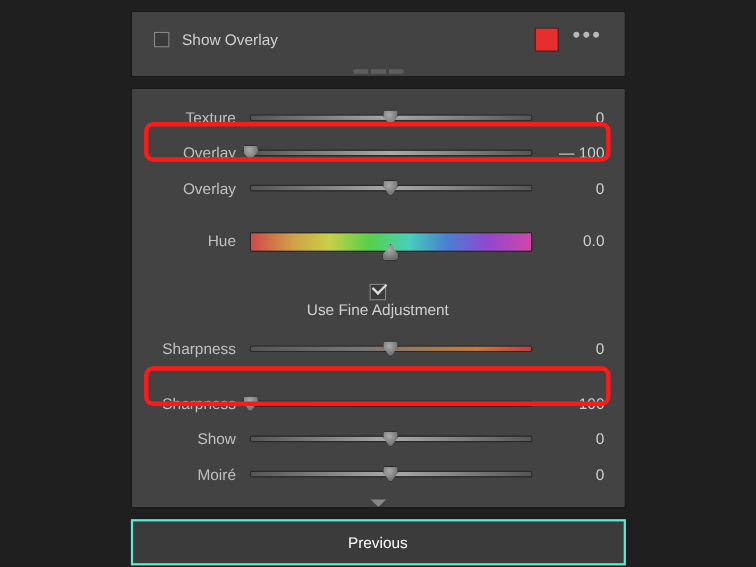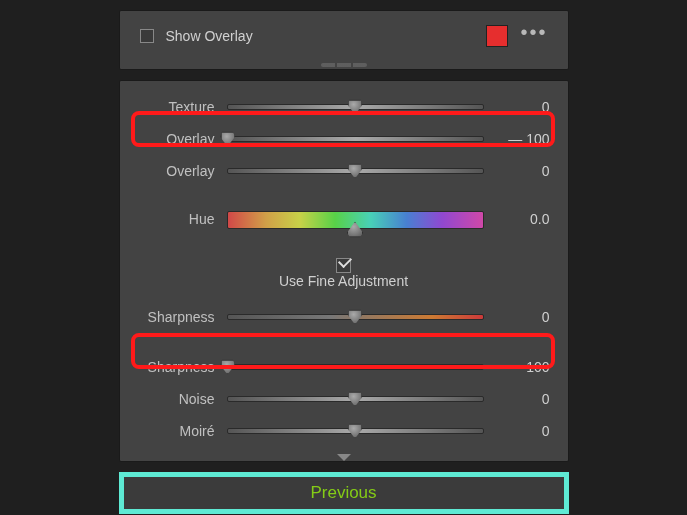--- a/index.html
+++ b/index.html
@@ -179,23 +179,23 @@
   }
   .buttons-row {
     display: flex;
     gap: 10px;
     margin-top: 10px;
   }
   .big-btn {
     flex: 1;
     height: 42px;
     background: #3b3b3b;
-    border: 5px solid #5eead4;
-    color: #84cc16;
-    font-size: 17px;
+    border: 2px solid #5eead4;
+    color: #ffffff;
+    font-size: 14px;
     display: flex;
     align-items: center;
     justify-content: center;
     cursor: pointer;
   }
 </style>
 </head>
 <body>
 
 <div class="panel-wrapper">
@@ -266,21 +266,21 @@
 
     <div class="slider-row" style="margin-top:18px;">
       <div class="slider-label">Sharpness</div>
       <div class="slider-track sharpness">
         <div class="slider-thumb" style="left:0%"></div>
       </div>
       <div class="slider-value">— 100</div>
     </div>
 
     <div class="slider-row">
-      <div class="slider-label">Noise</div>
+      <div class="slider-label">Show</div>
       <div class="slider-track gradient">
         <div class="slider-thumb" style="left:50%"></div>
       </div>
       <div class="slider-value">0</div>
     </div>
 
     <div class="slider-row">
       <div class="slider-label">Moiré</div>
       <div class="slider-track gradient">
         <div class="slider-thumb" style="left:50%"></div>

